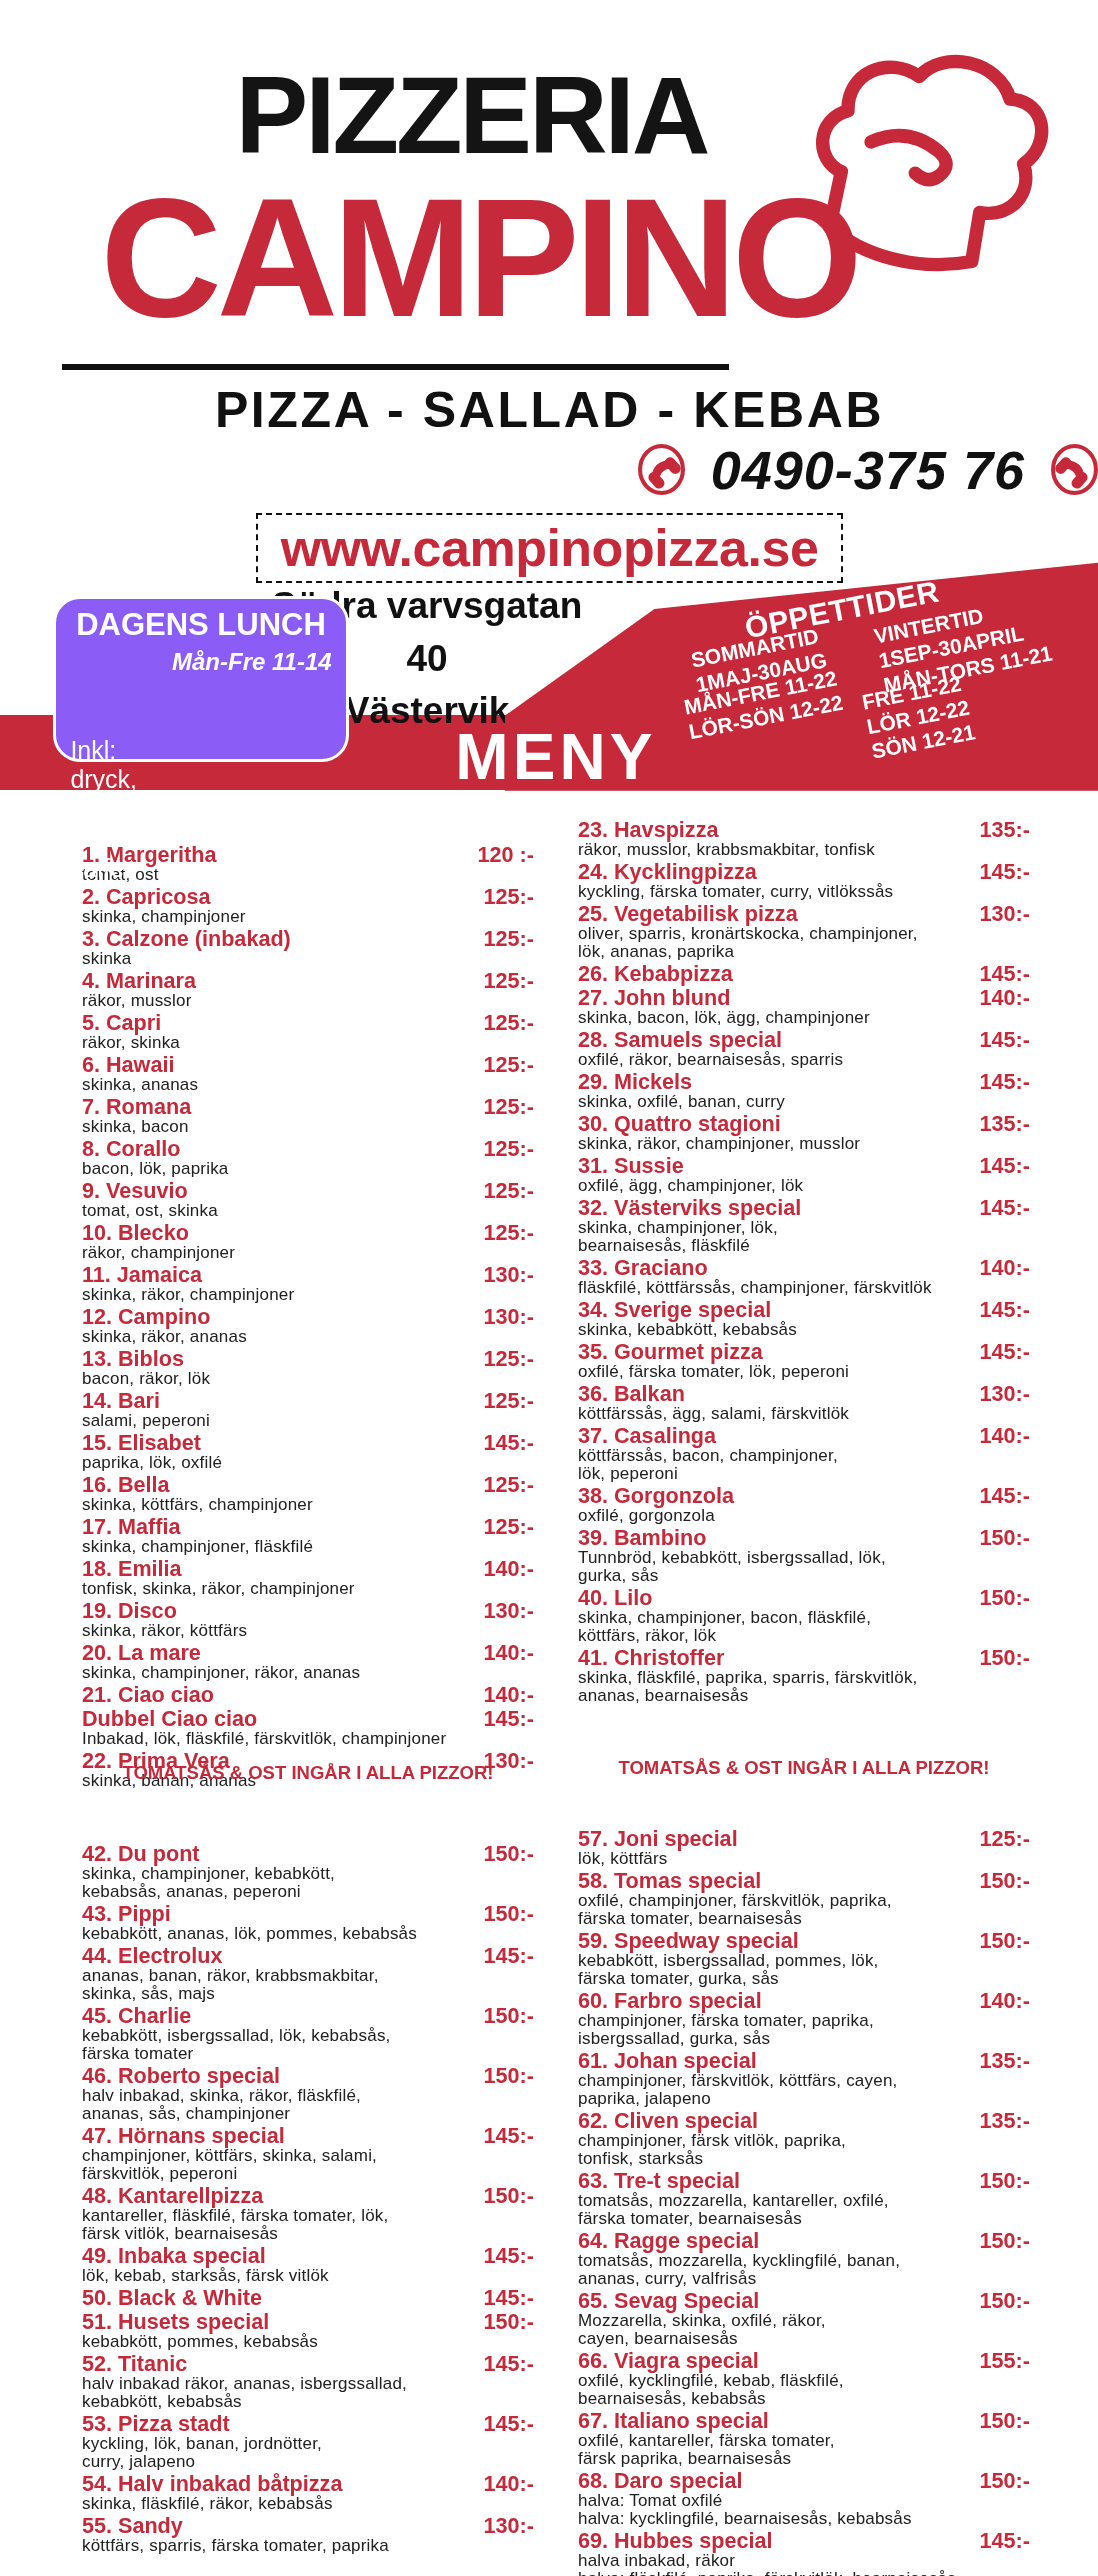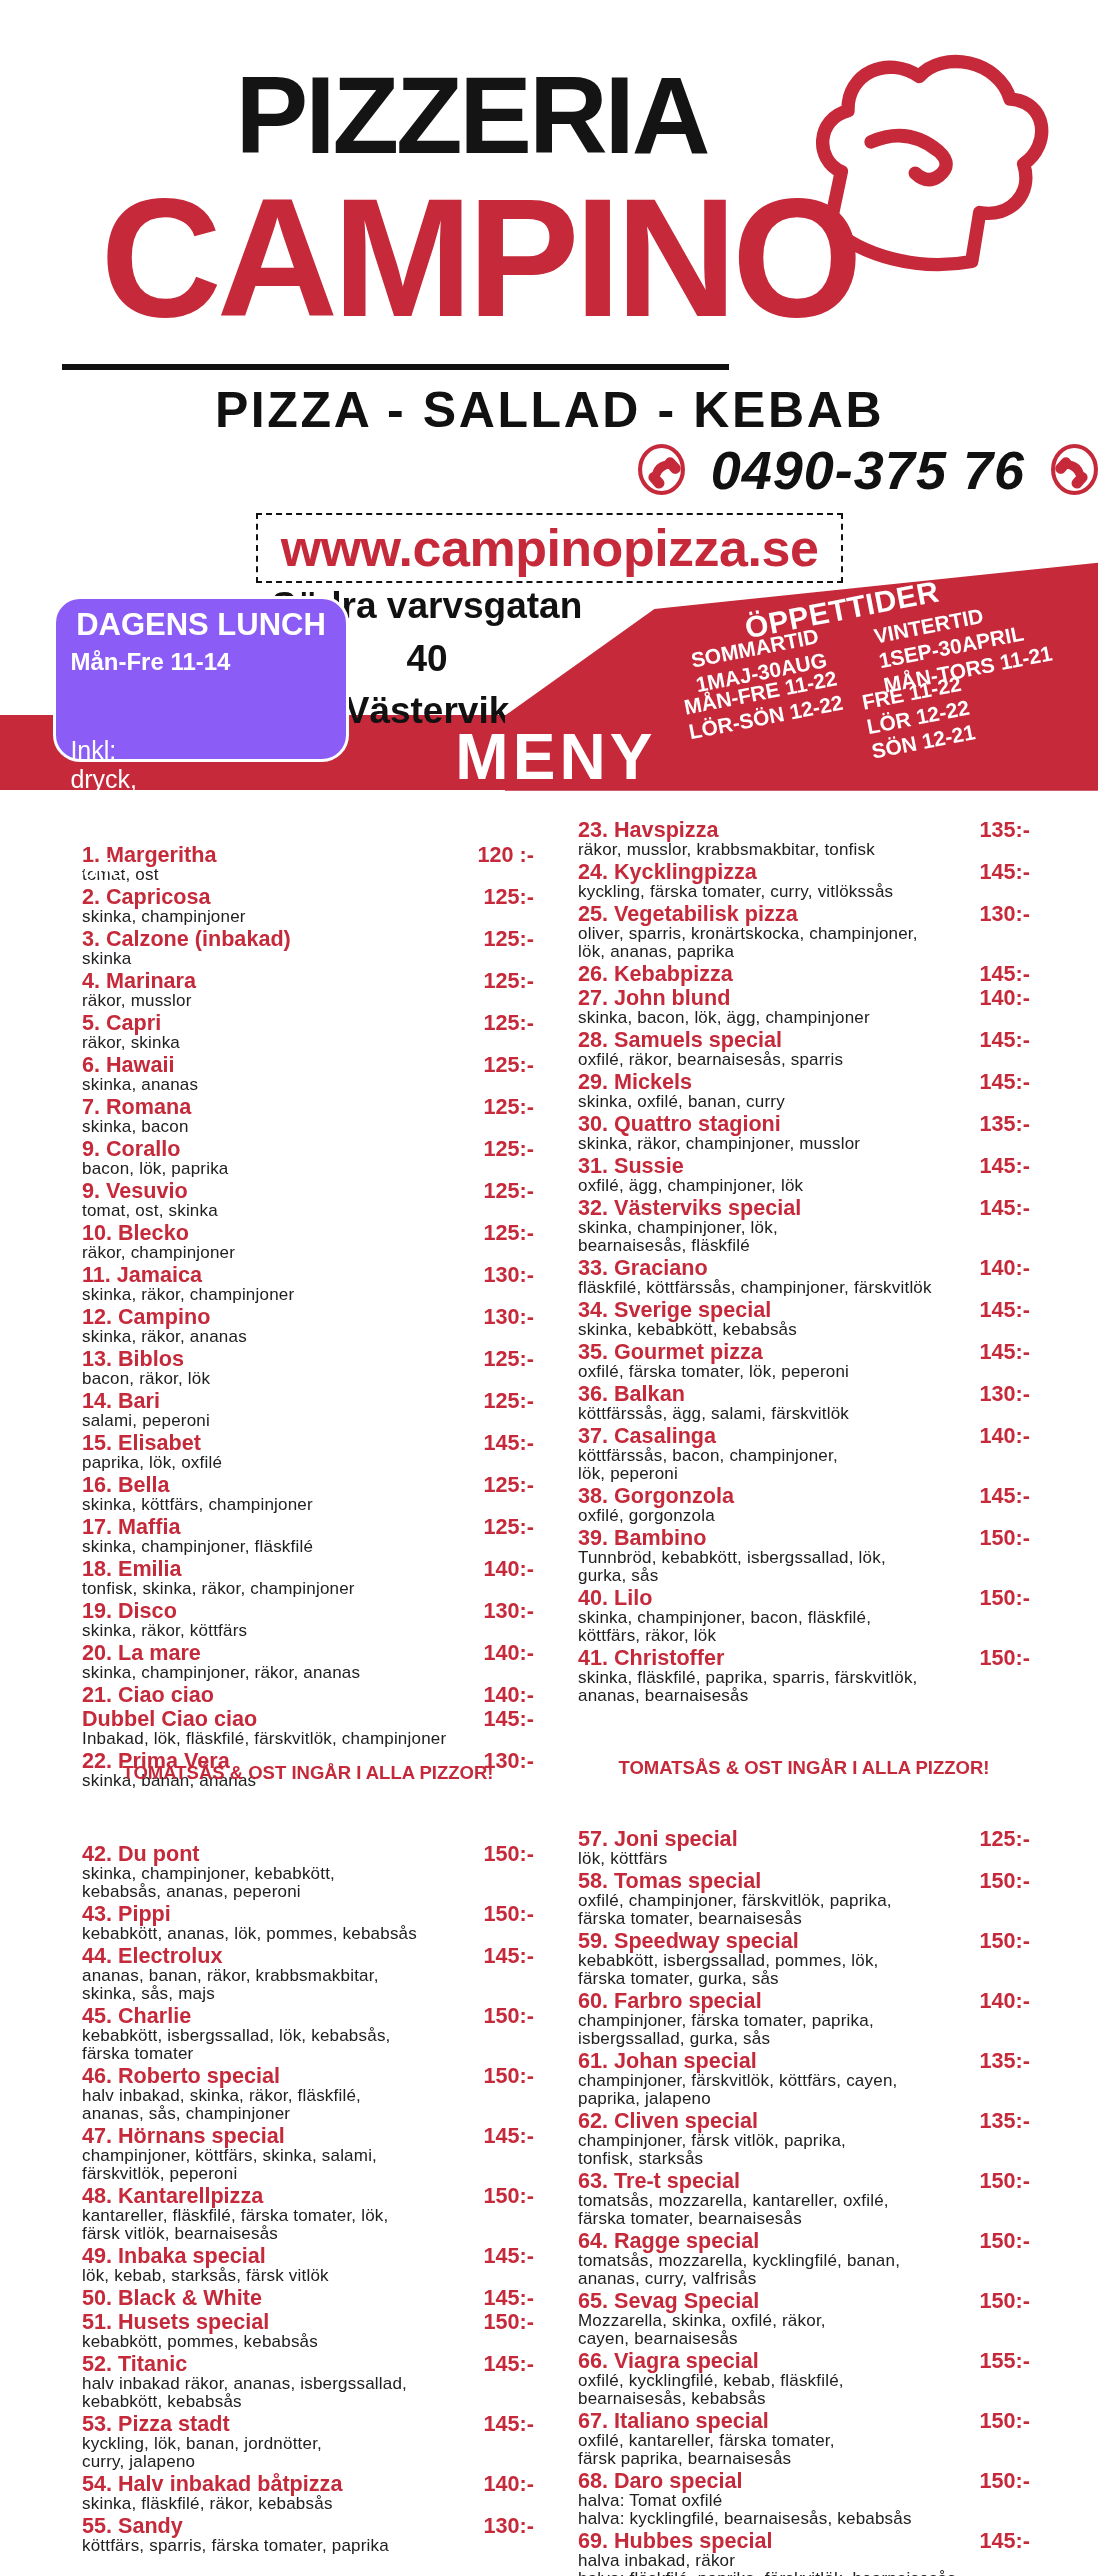--- a/index.html
+++ b/index.html
@@ -20,21 +20,21 @@
   #phone-row{left:0;top:439px;width:1099px;display:flex;justify-content:flex-end;align-items:center;gap:25px;}
   #phone-number{font-size:54px;font-weight:bold;font-style:italic;letter-spacing:1px;color:#111;}
   #website-wrap{left:0;top:513px;width:1099px;text-align:center;}
   #website-box{display:inline-block;border:2.1px dashed #111;padding:3.1px 23px;}
   #website-text{font-size:52px;font-weight:bold;letter-spacing:-0.5px;}
 
   
   #lunch-box{left:53px;top:596px;width:296px;height:166px;background:#8b5cf6;border:3.6px solid #fff;
              border-radius:27px;box-sizing:border-box;color:#fff;padding:8.2px 14.4px;z-index:4;}
   #lunch-title{font-size:31px;font-weight:bold;text-align:center;letter-spacing:0px;}
-  #lunch-hours{font-size:24px;font-weight:bold;text-align:left;margin-top:5.2px;}
+  #lunch-hours{font-size:24px;font-weight:bold;text-align:right;margin-top:5.2px;font-style:italic;}
   #lunch-bottom{display:flex;align-items:flex-end;margin-top:13.4px;}
   #lunch-incl{font-size:25px;font-weight:normal;line-height:1.18;margin-top:46px;}
   #lunch-price{font-size:63px;font-weight:bold;margin-left:auto;line-height:0.85;letter-spacing:-2.1px;}
   #address{left:252px;top:580px;width:350px;text-align:center;font-size:37px;font-weight:bold;
            color:#111;line-height:1.42;z-index:2;}
   #meny-band{left:0;top:715px;width:1099px;height:75px;background:#c5293a;z-index:1;}
   #opening-shape{left:505px;top:552px;z-index:2;}
   #meny-label{left:453px;top:720px;width:206px;text-align:center;color:#fff;font-size:64px;
               font-weight:bold;letter-spacing:4.1px;z-index:3;}
   .op{position:absolute;color:#fff;font-weight:bold;transform:rotate(-11deg);transform-origin:left top;z-index:3;line-height:1.18;}
@@ -186,21 +186,21 @@
       </div>
       <div class="mi">
         <div class="mi-head">
           <span class="mi-name">7. Romana</span>
           <span class="mi-price">125:-</span>
         </div>
         <div class="mi-desc">skinka, bacon</div>
       </div>
       <div class="mi">
         <div class="mi-head">
-          <span class="mi-name">9. Corallo</span>
+          <span class="mi-name">8. Corallo</span>
           <span class="mi-price">125:-</span>
         </div>
         <div class="mi-desc">bacon, lök, paprika</div>
       </div>
       <div class="mi">
         <div class="mi-head">
           <span class="mi-name">9. Vesuvio</span>
           <span class="mi-price">125:-</span>
         </div>
         <div class="mi-desc">tomat, ost, skinka</div>

